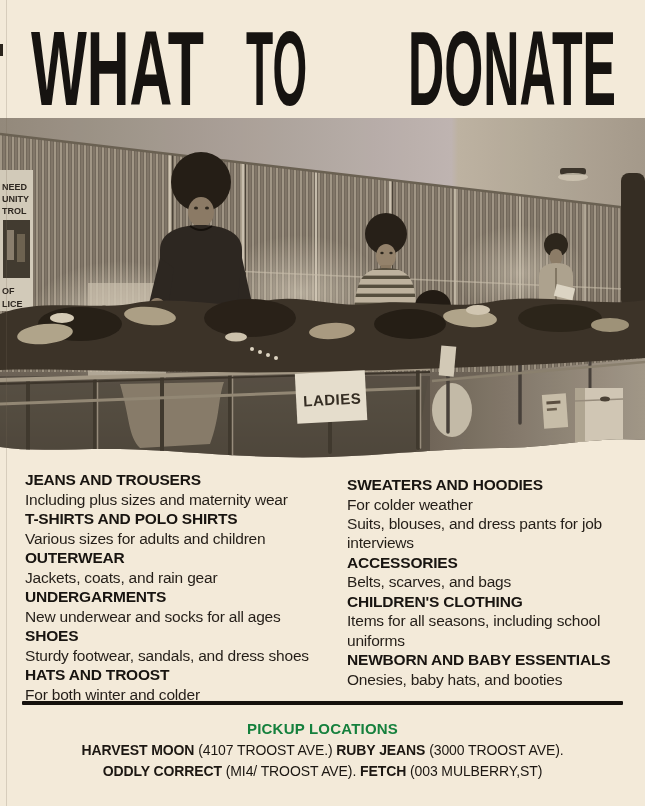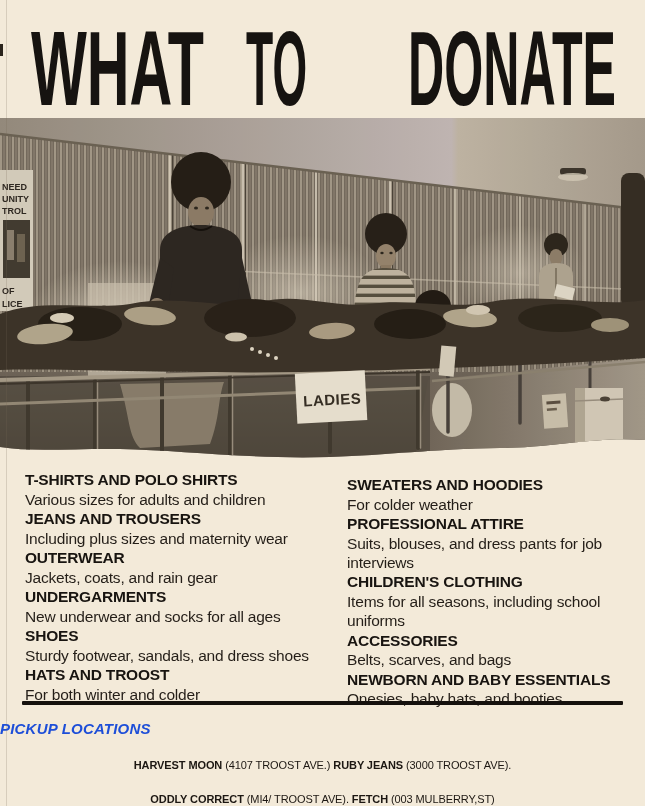--- a/index.html
+++ b/index.html
@@ -34,26 +34,26 @@
     font-weight:bold;font-size:15.5px;line-height:19.6px;
     letter-spacing:-0.2px;color:#181410;
   }
   .cat-desc{
     font-size:15.5px;line-height:19.4px;
     letter-spacing:-0.2px;color:#241e18;
   }
   .footer{position:absolute;left:0;right:0;top:701px;}
   .footer-rule{height:3.5px;background:#15110d;margin:0 22px;border-radius:1px;}
   .pickup-heading{
-    font-weight:bold;font-size:15px;
-    letter-spacing:0.2px;margin-top:15px;color:#1d4ed8;font-style:italic;
+    text-align:center;font-weight:bold;font-size:15px;
+    letter-spacing:0.2px;margin-top:15px;color:#15803d;
   }
   .pickup-line{
-    text-align:center;font-size:11px;letter-spacing:-0.1px;
-    margin-top:22px;color:#1c1712;
+    text-align:center;font-size:14px;letter-spacing:-0.1px;
+    margin-top:5px;color:#1c1712;
   }
   .loc-name{font-weight:bold;}
 </style>
 </head>
 <body>
 
 <div class="page">
   <div class="edge-speck"></div>
 
   <svg class="headline-svg" width="645" height="118" viewBox="0 0 645 118">
@@ -254,28 +254,28 @@
         <text x="332" y="287" font-size="15" font-weight="bold" fill="#332c22" text-anchor="middle" letter-spacing="0.5">LADIES</text>
       </g>
 
       <rect width="645" height="342" fill="#5e5344" opacity="0.05"></rect>
     </g>
   </svg>
 
   <div class="columns">
     <div class="col-left">
       <div>
+        <div class="cat-name">JEANS AND TROUSERS</div>
+        <div class="cat-desc">Including plus sizes and maternity wear</div>
+      </div>
+      <div>
         <div class="cat-name">T-SHIRTS AND POLO SHIRTS</div>
         <div class="cat-desc">Various sizes for adults and children</div>
       </div>
       <div>
-        <div class="cat-name">JEANS AND TROUSERS</div>
-        <div class="cat-desc">Including plus sizes and maternity wear</div>
-      </div>
-      <div>
         <div class="cat-name">OUTERWEAR</div>
         <div class="cat-desc">Jackets, coats, and rain gear</div>
       </div>
       <div>
         <div class="cat-name">UNDERGARMENTS</div>
         <div class="cat-desc">New underwear and socks for all ages</div>
       </div>
       <div>
         <div class="cat-name">SHOES</div>
         <div class="cat-desc">Sturdy footwear, sandals, and dress shoes</div>
@@ -284,30 +284,29 @@
         <div class="cat-name">HATS AND TROOST</div>
         <div class="cat-desc">For both winter and colder</div>
       </div>
     </div>
     <div class="col-right">
       <div>
         <div class="cat-name">SWEATERS AND HOODIES</div>
         <div class="cat-desc">For colder weather</div>
       </div>
       <div>
-        <div class="cat-name">PROFESSIONAL ATTIRE</div>
         <div class="cat-desc">Suits, blouses, and dress pants for job interviews</div>
+      </div>
+      <div>
+        <div class="cat-name">ACCESSORIES</div>
+        <div class="cat-desc">Belts, scarves, and bags</div>
       </div>
       <div>
         <div class="cat-name">CHILDREN'S CLOTHING</div>
         <div class="cat-desc">Items for all seasons, including school uniforms</div>
-      </div>
-      <div>
-        <div class="cat-name">ACCESSORIES</div>
-        <div class="cat-desc">Belts, scarves, and bags</div>
       </div>
       <div>
         <div class="cat-name">NEWBORN AND BABY ESSENTIALS</div>
         <div class="cat-desc">Onesies, baby hats, and booties</div>
       </div>
     </div>
   </div>
 
   <div class="footer">
     <div class="footer-rule"></div>

